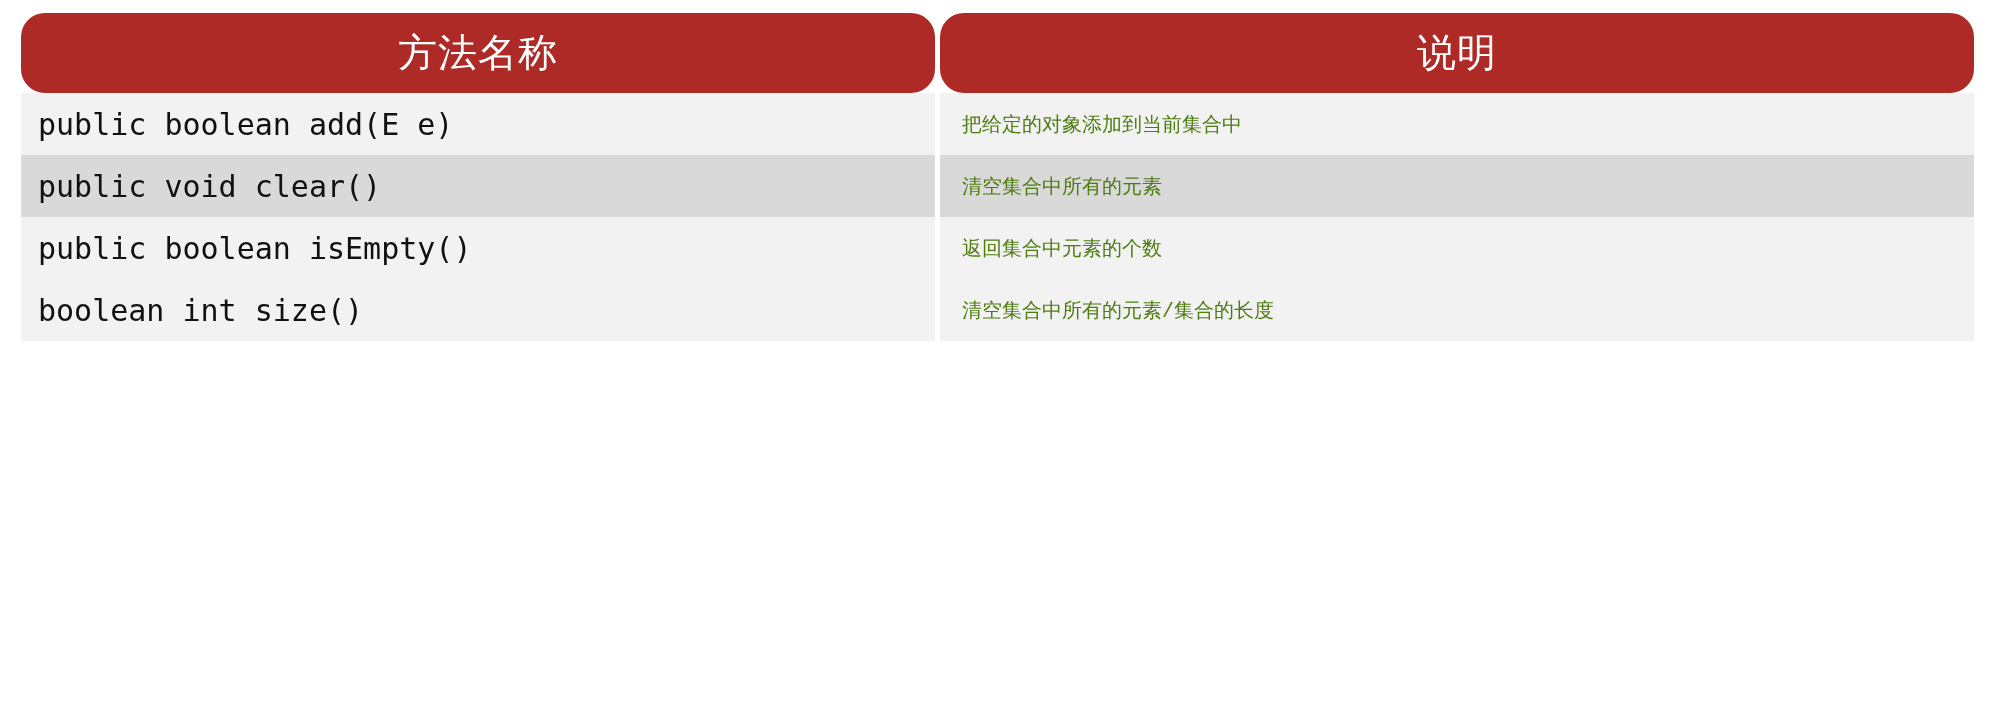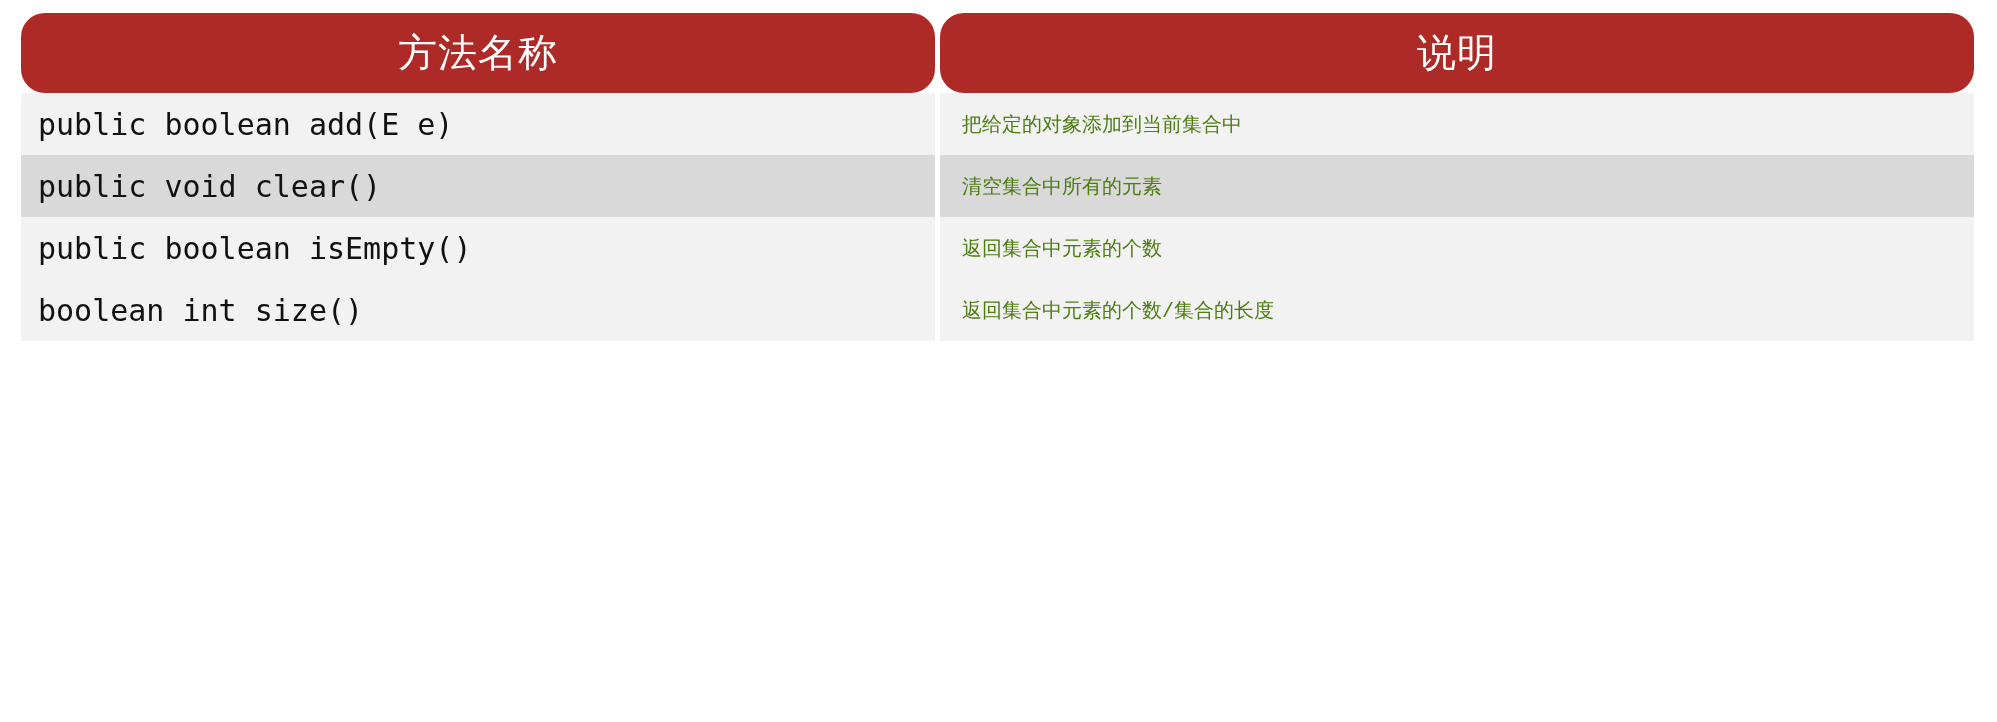--- a/index.html
+++ b/index.html
@@ -107,17 +107,17 @@
         <td class="desc-cell">清空集合中所有的元素</td>
       </tr>
       <tr class="row-light">
         <td class="method-cell">public boolean isEmpty()</td>
         <td class="gap-cell"></td>
         <td class="desc-cell">返回集合中元素的个数</td>
       </tr>
       <tr class="row-light">
         <td class="method-cell">boolean int size()</td>
         <td class="gap-cell"></td>
-        <td class="desc-cell">返回集合中元素的个数/集合的长度</td>
+        <td class="desc-cell">清空集合中所有的元素/集合的长度</td>
       </tr>
     </tbody>
   </table>
 </div>
 
 </body></html>

